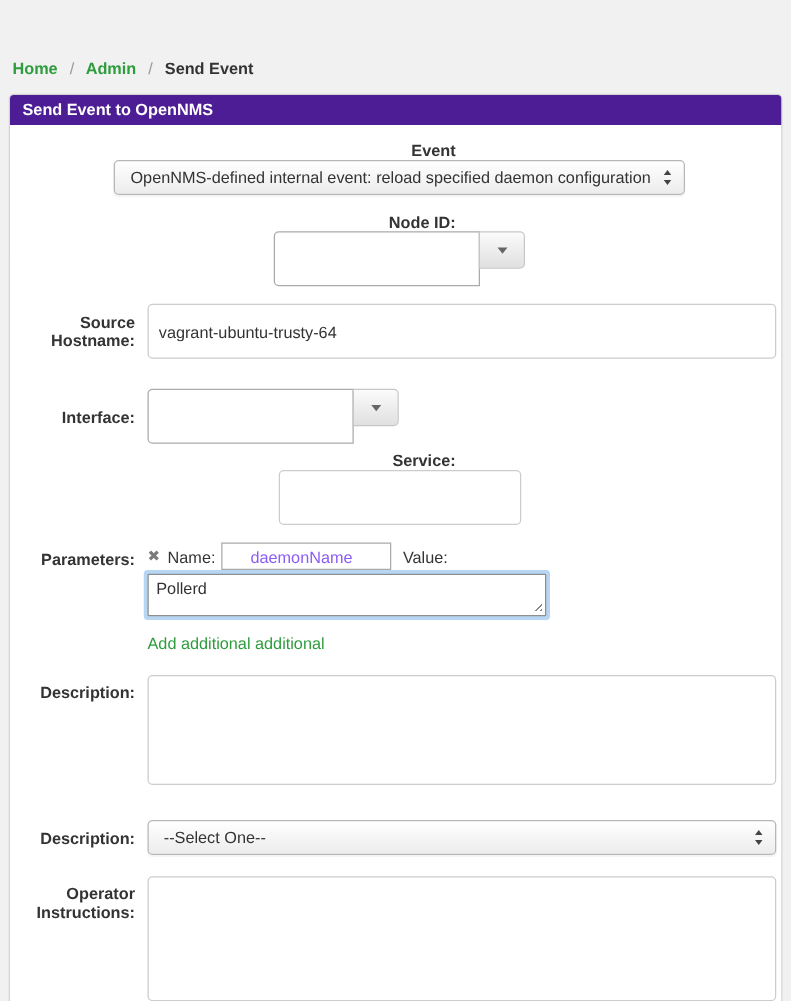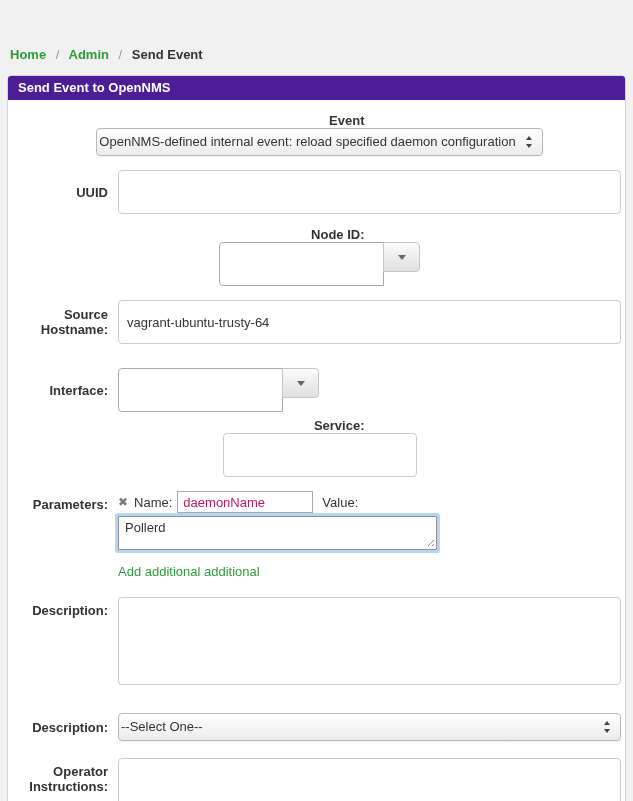--- a/index.html
+++ b/index.html
@@ -37,35 +37,35 @@
   .mb28 { margin-bottom:28px; }
 
   .text-input { width:100%; height:44px; border:1px solid #ccc; border-radius:4px; padding:0 8px; font-family:inherit; font-size:13px; color:#333; background:#fff; }
   .text-input.short { width:165px; border-color:#aaa; border-radius:4px 0 0 4px; }
 
   .textarea { width:100%; border:1px solid #ccc; border-radius:4px; padding:4px 8px; font-family:inherit; font-size:13px; color:#333; resize:none; display:block; }
   .textarea.h88 { height:88px; }
   .textarea.h100 { height:100px; }
 
   
-  .select { position:relative; height:28px; line-height:26px; padding:0 26px 0 2px; border:1px solid #b7b7b7; border-radius:4px; background:linear-gradient(#ffffff,#ececec); cursor:default; white-space:nowrap; overflow:hidden; color:#333; box-shadow:0 1px 1px rgba(0,0,0,.05); }
+  .select { position:relative; height:28px; line-height:26px; padding:0 26px 0 12px; border:1px solid #b7b7b7; border-radius:4px; background:linear-gradient(#ffffff,#ececec); cursor:default; white-space:nowrap; overflow:hidden; color:#333; box-shadow:0 1px 1px rgba(0,0,0,.05); }
   .stepper { position:absolute; right:9px; top:50%; margin-top:-6px; width:7px; height:12px; }
   .stepper::before { content:""; position:absolute; top:0; left:0; width:0; height:0; border-left:3.5px solid transparent; border-right:3.5px solid transparent; border-bottom:4.5px solid #444; }
   .stepper::after  { content:""; position:absolute; bottom:0; left:0; width:0; height:0; border-left:3.5px solid transparent; border-right:3.5px solid transparent; border-top:4.5px solid #444; }
 
   
   .combobox { display:flex; align-items:stretch; }
   .dd-button { width:37px; height:30px; margin-left:-1px; border:1px solid #c6c6c6; border-radius:0 4px 4px 0; background:linear-gradient(#fbfbfb,#e0e0e0); cursor:pointer; position:relative; }
   .dd-button .caret { position:absolute; left:50%; top:50%; margin:-2px 0 0 -4px; width:0; height:0; border-left:4px solid transparent; border-right:4px solid transparent; border-top:5px solid #666; }
 
   
   .param-line1 { display:flex; align-items:center; height:22px; margin-bottom:3px; }
   .remove-x { color:#7a7a7a; font-size:12px; margin-right:6px; cursor:pointer; line-height:1; }
   .plabel { color:#333; margin-right:5px; }
-  .param-name-input { width:136px; height:22px; border:1px solid #aaa; border-radius:0; padding:1px 5px; font-family:inherit; font-size:13px; color:#be185d; margin-right:9px; }
+  .param-name-input { width:136px; height:22px; border:1px solid #aaa; border-radius:0; padding:1px 22px; font-family:inherit; font-size:13px; color:#8b5cf6; margin-right:9px; }
   .param-value-wrap { position:relative; display:inline-block; }
   .param-value { width:319px; height:34px; border:1px solid #8f8f8f; border-radius:1px; padding:3px 6px; font-family:inherit; font-size:13px; color:#333; resize:none; display:block; outline:none; box-shadow:0 0 0 3px #b7d6f3; }
   .resize-grip { position:absolute; right:3px; bottom:4px; width:9px; height:9px; background:repeating-linear-gradient(135deg, transparent 0 2px, #8a8a8a 2px 3px); clip-path:polygon(100% 0, 100% 100%, 0 100%); pointer-events:none; }
   .green-link { color:#2d9c3c; text-decoration:none; cursor:pointer; display:inline-block; margin-top:11px; }
 
   .reset-btn { height:30px; min-width:57px; padding:0 12px; background:#fff; border:1px solid #ccc; border-radius:0; font-family:inherit; font-size:13px; color:#333; cursor:pointer; }
 
   .bottom-strip { position:absolute; left:0; bottom:0; width:100%; height:8px; background:#cdcdcd; }
 </style>
 </head>
@@ -89,26 +89,20 @@
       <div class="form-row center mb14">
         <label class="form-label">Event</label>
         <div class="control">
           <div class="select">
             <span>OpenNMS-defined internal event: reload specified daemon configuration</span>
             <span class="stepper"></span>
           </div>
         </div>
       </div>
 
-      <div class="form-row center mb13">
-        <label class="form-label">UUID</label>
-        <div class="control">
-          <input class="text-input" type="text" value="" style="">
-        </div>
-      </div>
 
       <div class="form-row center mb14">
         <label class="form-label">Node ID:</label>
         <div class="control">
           <div class="combobox">
             <input class="text-input short" type="text" value="" style="">
             <button class="dd-button">
                 <span class="caret"></span>
               </button>
           </div>

